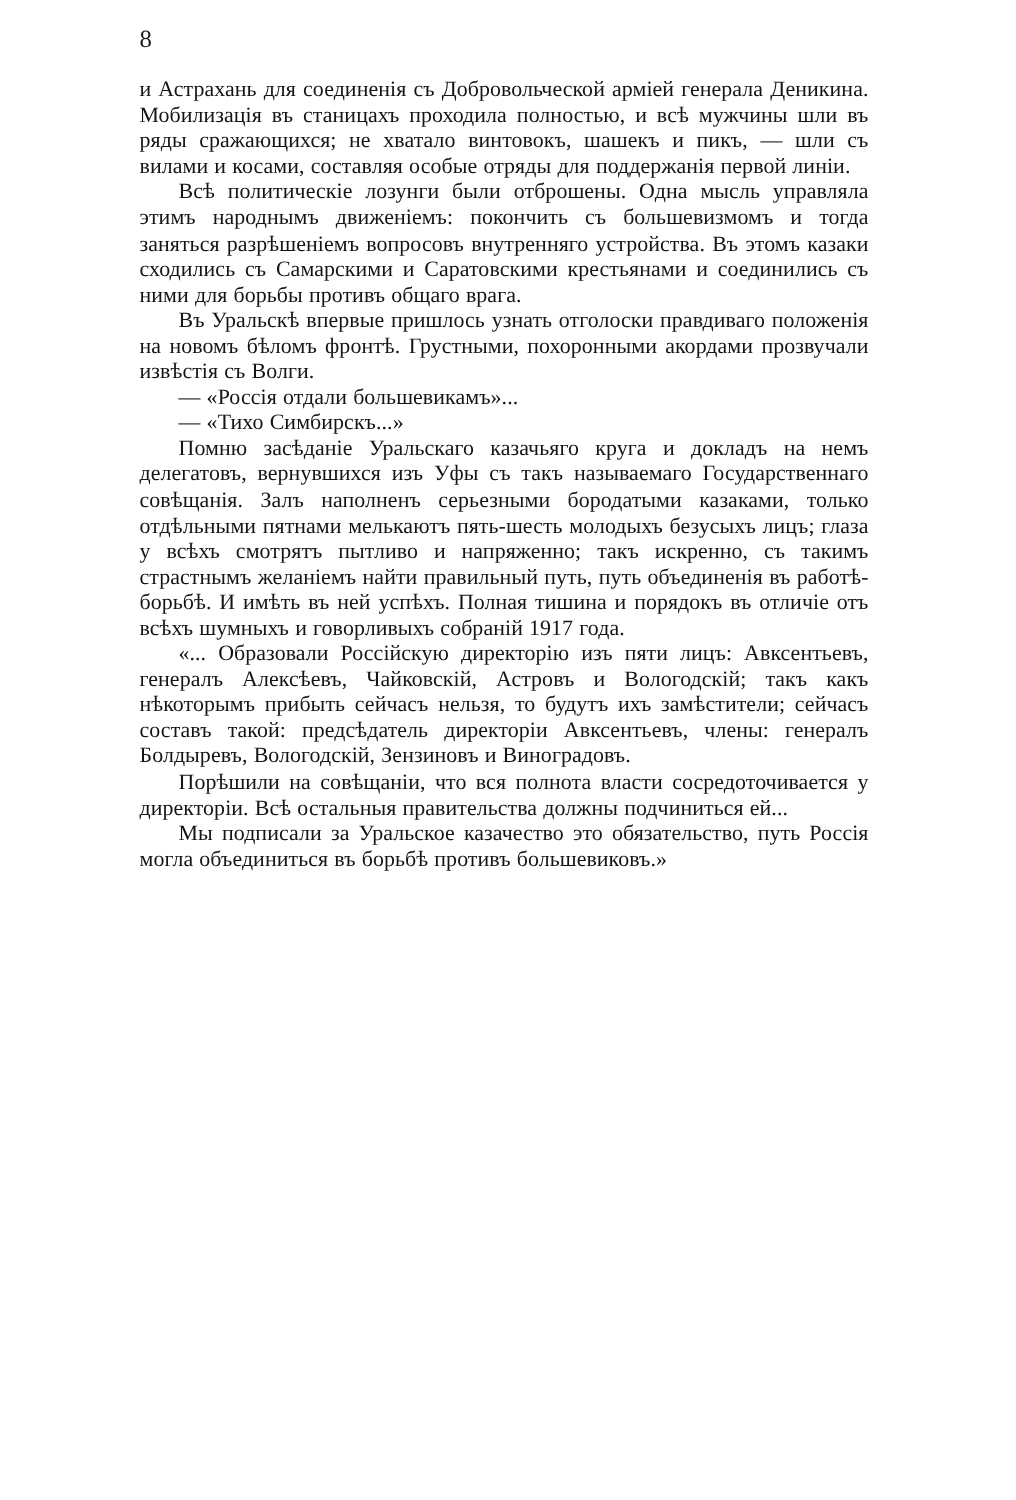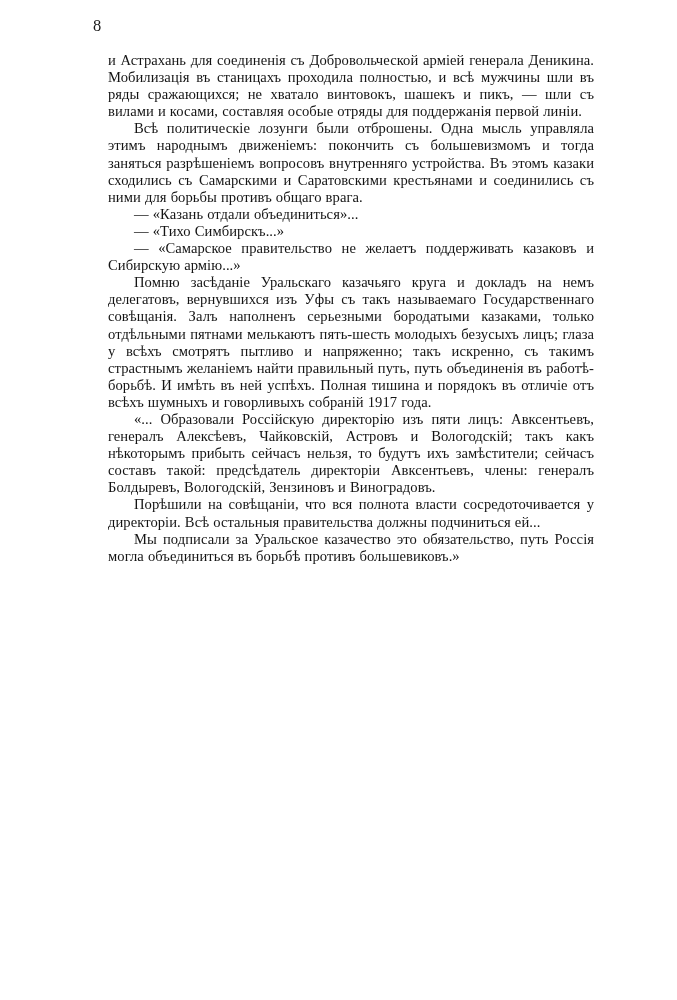--- a/index.html
+++ b/index.html
@@ -24,21 +24,21 @@
     position: absolute;
     left: 93px;
     top: 16px;
     font-size: 16.5px;
     line-height: 20px;
     color: #1a1a1a;
     letter-spacing: 0.2px;
   }
   .textblock {
     position: absolute;
-    left: 108px;
+    left: 93px;
     top: 52px;
     width: 486px;
   }
   .para {
     margin: 0;
     font-size: 14.6px;
     line-height: 17.1px;
     text-align: justify;
     text-justify: inter-word;
     color: #141414;
@@ -61,27 +61,27 @@
 <div class="page">
 
   <div class="folio">8</div>
 
   <div class="textblock">
 
     <p class="para">и Астрахань для соединенія съ Добровольческой арміей генерала Деникина. Мобилизація въ станицахъ проходила полностью, и всѣ мужчины шли въ ряды сражающихся; не хватало винтовокъ, шашекъ и пикъ, — шли съ вилами и косами, составляя особые отряды для поддержанія первой линіи.</p>
 
     <p class="para indent">Всѣ политическіе лозунги были отброшены. Одна мысль управляла этимъ народнымъ движеніемъ: покончить съ большевизмомъ и тогда заняться разрѣшеніемъ вопросовъ внутренняго устройства. Въ этомъ казаки сходились съ Самарскими и Саратовскими крестьянами и соединились съ ними для борьбы противъ общаго врага.</p>
 
+    <p class="para indent">Въ Уральскѣ впервые пришлось узнать отголоски правдиваго положенія на новомъ бѣломъ фронтѣ. Грустными, похоронными акордами прозвучали извѣстія съ Волги.</p>
 
-    <p class="para dash">— «Казань отдали объединиться»...</p>
+    <p class="para dash">— «Россія отдали большевикамъ»...</p>
 
 
     <p class="para dash">— «Тихо Симбирскъ...»</p>
 
-    <p class="para dash">— «Самарское правительство не желаетъ поддерживать казаковъ и Сибирскую армію...»</p>
 
     <p class="para indent">Помню засѣданіе Уральскаго казачьяго круга и докладъ на немъ делегатовъ, вернувшихся изъ Уфы съ такъ называемаго Государственнаго совѣщанія. Залъ наполненъ серьезными бородатыми казаками, только отдѣльными пятнами мелькаютъ пять-шесть молодыхъ безусыхъ лицъ; глаза у всѣхъ смотрятъ пытливо и напряженно; такъ искренно, съ такимъ страстнымъ желаніемъ найти правильный путь, путь объединенія въ работѣ-борьбѣ. И имѣть въ ней успѣхъ. Полная тишина и порядокъ въ отличіе отъ всѣхъ шумныхъ и говорливыхъ собраній 1917 года.</p>
 
 
     <p class="para indent">«... Образовали Россійскую директорію изъ пяти лицъ: Авксентьевъ, генералъ Алексѣевъ, Чайковскій, Астровъ и Вологодскій; такъ какъ нѣкоторымъ прибыть сейчасъ нельзя, то будутъ ихъ замѣстители; сейчасъ составъ такой: предсѣдатель директоріи Авксентьевъ, члены: генералъ Болдыревъ, Вологодскій, Зензиновъ и Виноградовъ.</p>
 
     <p class="para indent">Порѣшили на совѣщаніи, что вся полнота власти сосредоточивается у директоріи. Всѣ остальныя правительства должны подчиниться ей...</p>
 
     <p class="para indent">Мы подписали за Уральское казачество это обязательство, путь Россія могла объединиться въ борьбѣ противъ большевиковъ.»</p>
 

